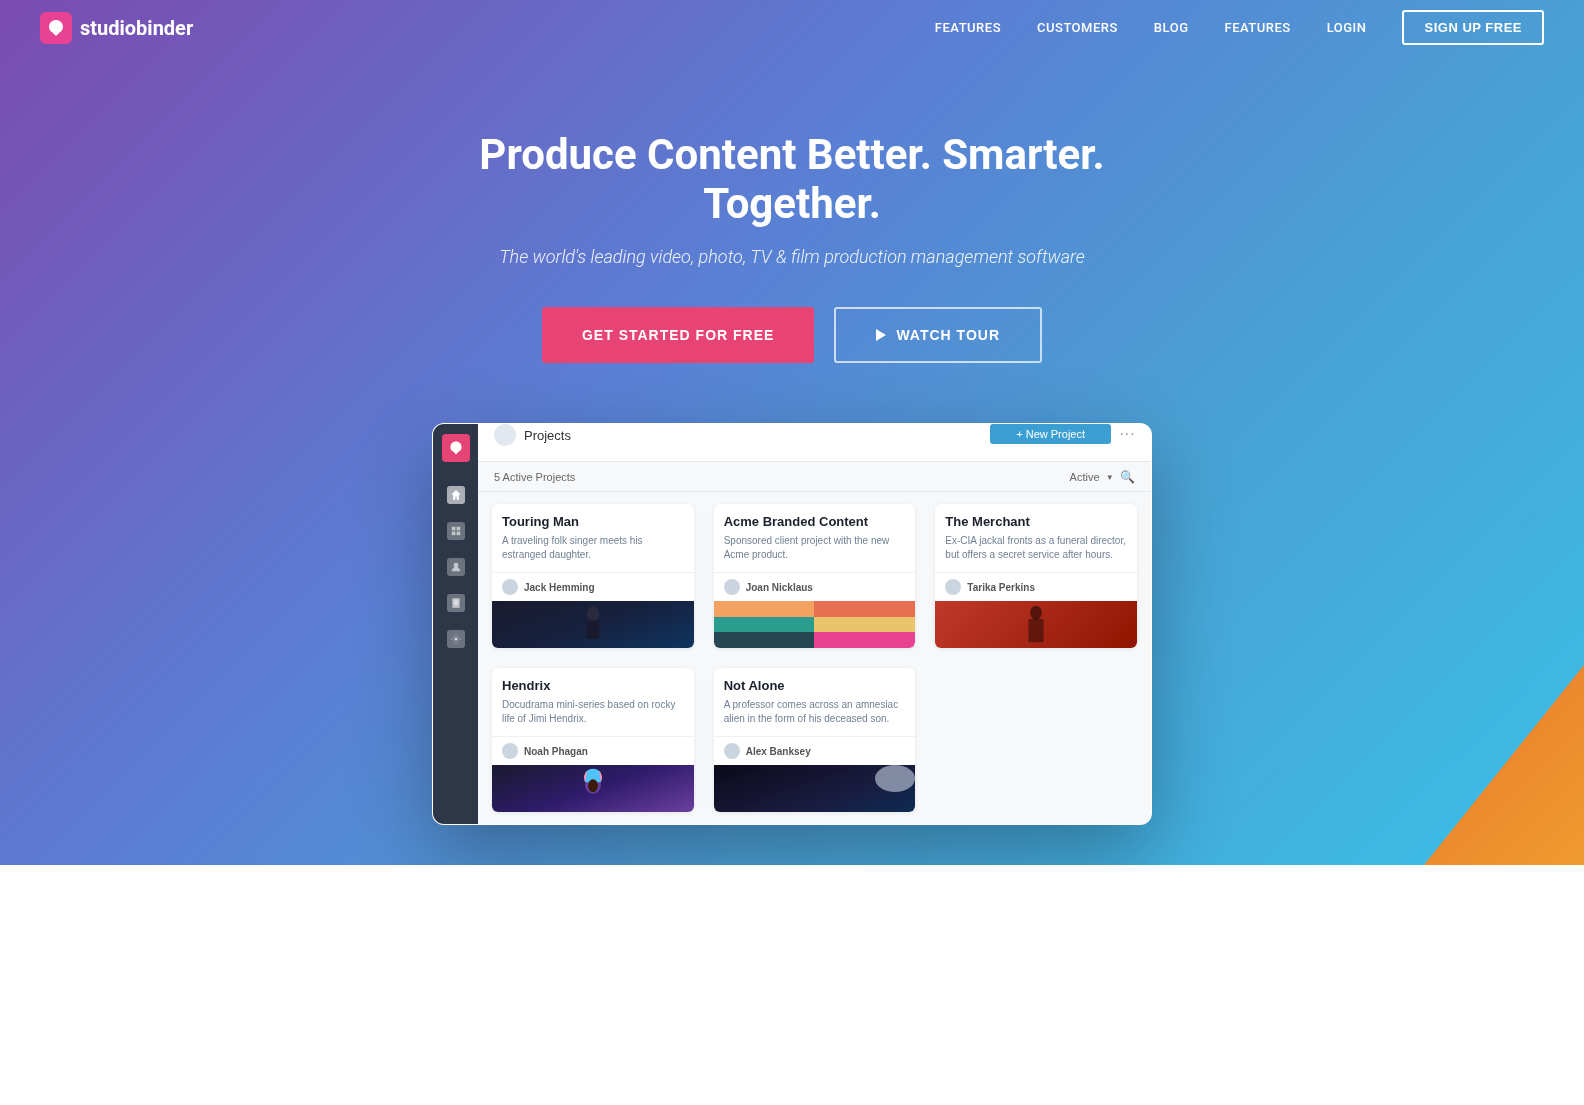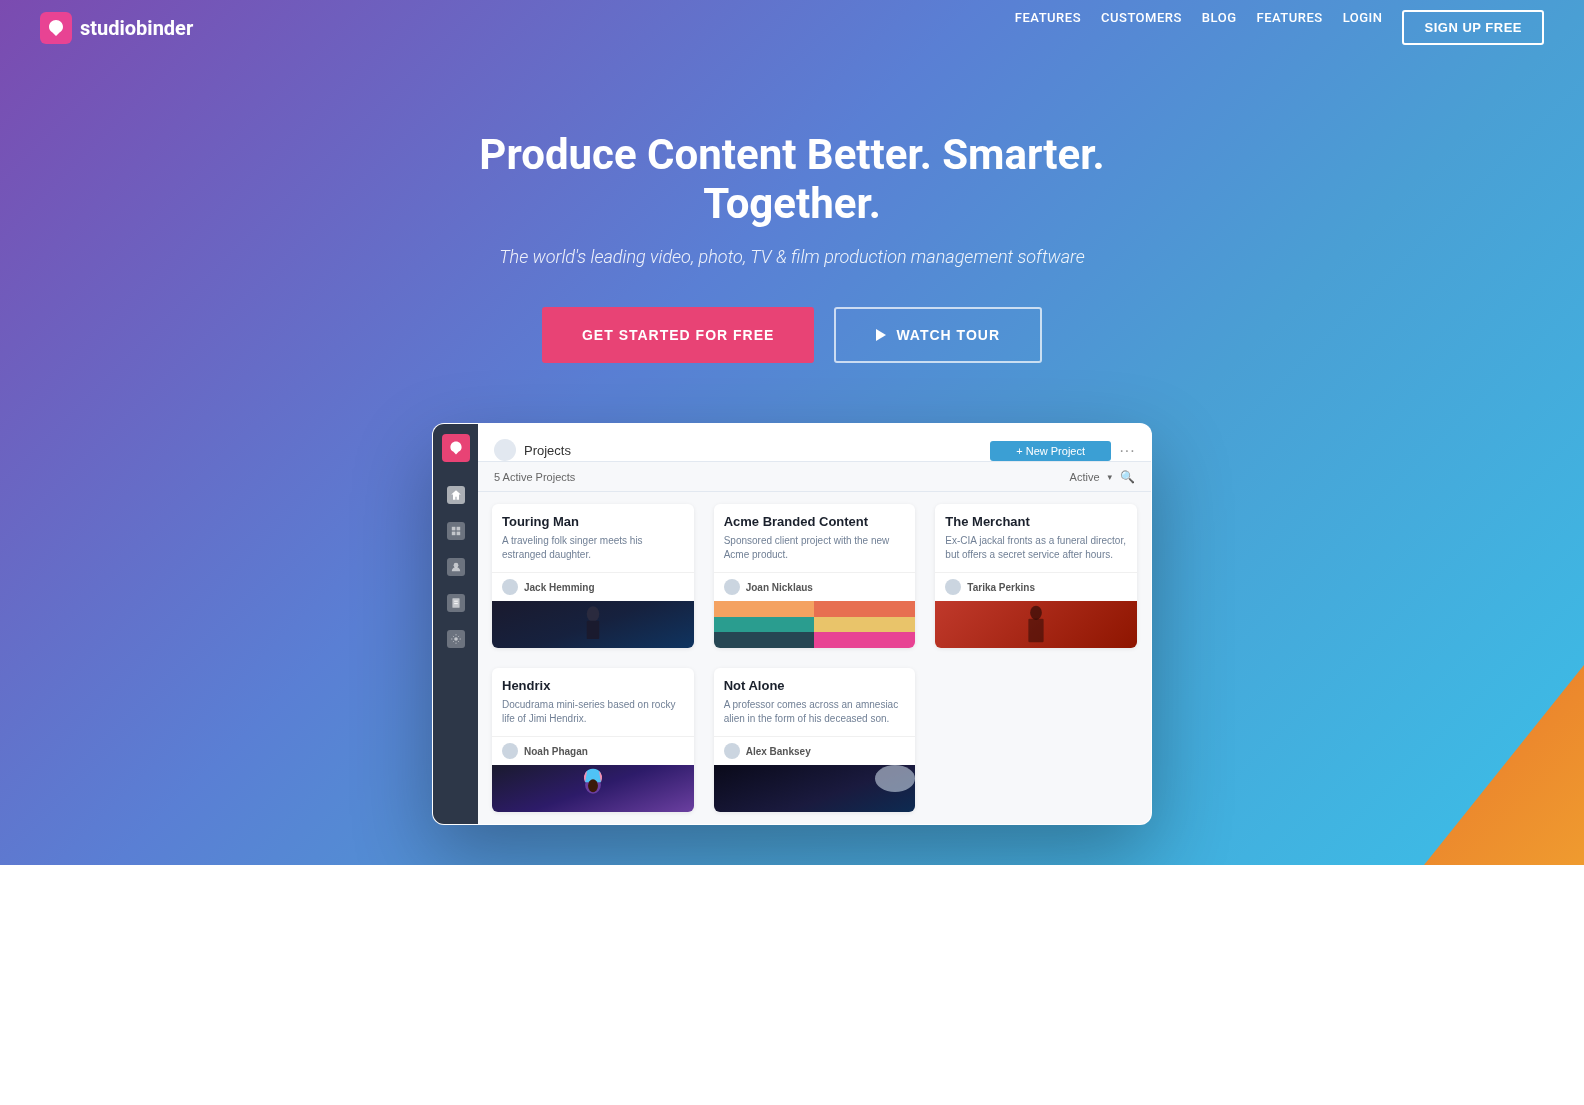--- a/index.html
+++ b/index.html
@@ -31,22 +31,22 @@
     }
     .logo-icon svg { width: 20px; height: 20px; }
     .logo-text {
       font-size: 20px;
       color: white;
       font-weight: 400;
     }
     .logo-text span { font-weight: 700; }
     .nav-links {
       display: flex;
-      align-items: flex-start;
-      gap: 20px;
+      align-items: center;
+      gap: 36px;
     }
     .nav-link {
       color: white;
       text-decoration: none;
       font-size: 13px;
       font-weight: 500;
       letter-spacing: 0.5px;
     }
     .nav-cta {
       border: 2px solid white;
@@ -181,21 +181,21 @@
       flex: 1;
       background: #f7f8fa;
       display: flex;
       flex-direction: column;
     }
     .mock-topbar {
       height: 38px;
       background: white;
       border-bottom: 1px solid #e2e8f0;
       display: flex;
-      align-items: flex-end;
+      align-items: flex-start;
       justify-content: space-between;
       padding: 0 16px;
     }
     .mock-topbar-title {
       font-size: 13px;
       font-weight: 500;
       color: #333;
       display: flex;
       align-items: center;
       gap: 8px;

